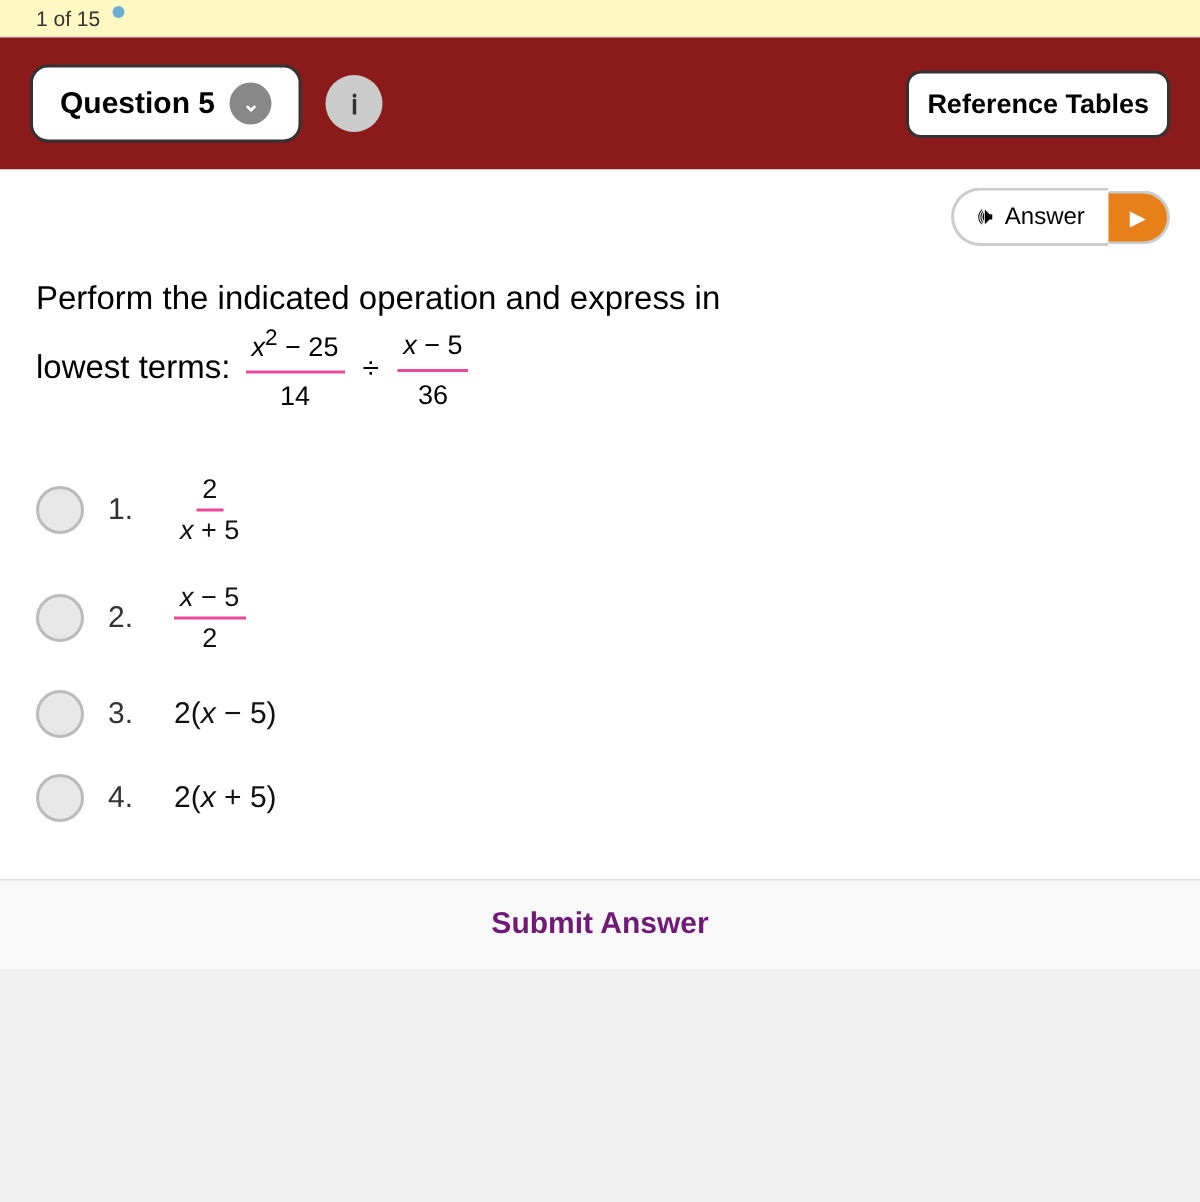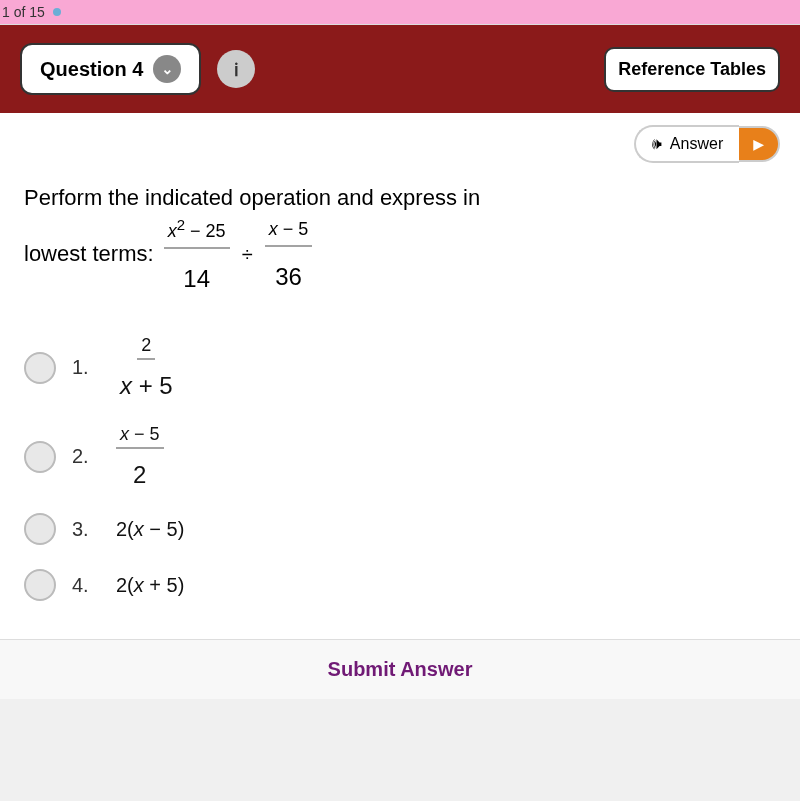--- a/index.html
+++ b/index.html
@@ -4,24 +4,24 @@
   <style>
     * { box-sizing: border-box; margin: 0; padding: 0; }
     body {
       font-family: -apple-system, BlinkMacSystemFont, 'Segoe UI', sans-serif;
       background: #f0f0f0;
       width: 800px;
       min-height: 801px;
     }
 
     .top-bar {
-      background: #f9a8d4;
-      padding: 4px 2px;
-      display: flex;
-      align-items: center;
+      background: #fef9c3;
+      padding: 4px 24px;
+      display: flex;
+      align-items: flex-start;
       border-bottom: 1px solid #ddd;
     }
     .top-bar-text {
       font-size: 14px;
       color: #333;
     }
     .top-bar-dot {
       display: inline-block;
       width: 8px;
       height: 8px;
@@ -142,27 +142,27 @@
     }
 
     .fraction {
       display: inline-flex;
       flex-direction: column;
       align-items: center;
       vertical-align: middle;
       font-size: 18px;
     }
     .fraction .numerator {
-      border-bottom: 2px solid #a3a3a3;
+      border-bottom: 2px solid #ec4899;
       padding: 0 4px 2px 4px;
       font-size: 18px;
     }
     .fraction .denominator {
-      padding: 12px 4px 0 4px;
-      font-size: 24px;
+      padding: 2px 4px 0 4px;
+      font-size: 18px;
     }
 
     .options-area {
       padding: 10px 24px 20px 24px;
       display: flex;
       flex-direction: column;
       gap: 8px;
     }
 
     .option-row {
@@ -210,21 +210,21 @@
 </head>
 <body>
 
 <div class="top-bar">
   <span class="top-bar-text">1 of 15</span>
   <span class="top-bar-dot"></span>
 </div>
 
 <div class="header-bar">
   <button class="question-btn">
-    <span>Question 4</span>
+    <span>Question 5</span>
     <span class="chevron">⌄</span>
   </button>
   <button class="info-btn">
     <span>ℹ</span>
   </button>
   <div class="spacer"></div>
   <button class="reference-btn">
     <span>Reference Tables</span>
   </button>
 </div>

